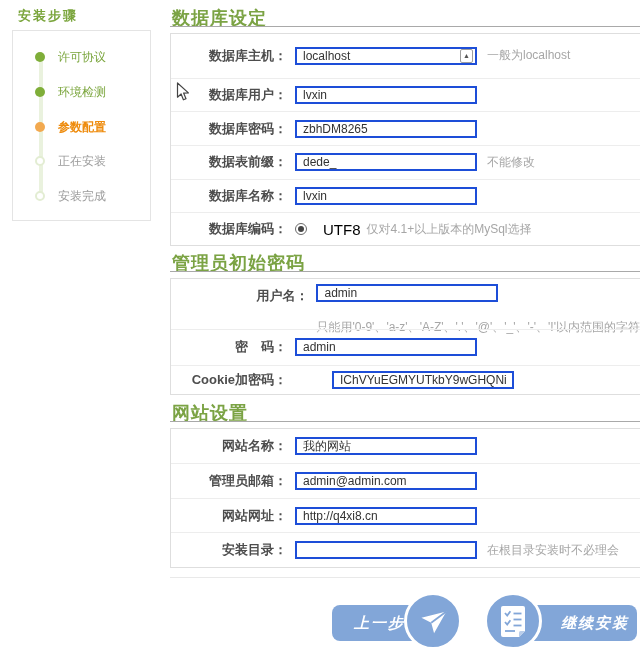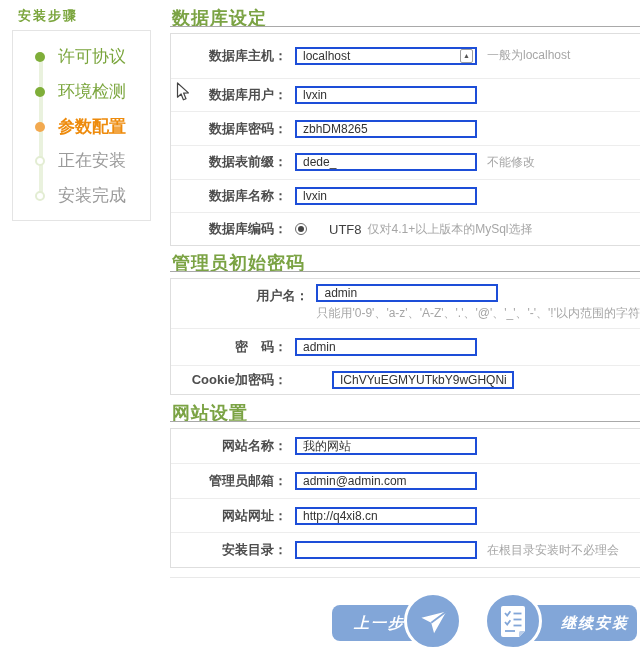--- a/index.html
+++ b/index.html
@@ -12,21 +12,21 @@
   .sb-title { position:absolute; left:18px; top:7px; font-size:13px; font-weight:bold;
               color:#7aa53c; letter-spacing:2px; }
   .sb-box { position:absolute; left:12px; top:30px; width:139px; height:191px;
             border:1px solid #e4e4e4; background:#fff; }
   .sb-line { position:absolute; left:38px; top:57px; width:4px; height:139px;
              background:#eaf2de; border-radius:2px; }
   .dot { position:absolute; left:35px; width:10px; height:10px; border-radius:50%; z-index:2; }
   .dot.done { background:#7fae39; }
   .dot.current { background:#f2a94f; }
   .dot.pending { background:#fff; border:2px solid #e3edd3; }
-  .step-label { position:absolute; left:58px; height:18px; line-height:18px; font-size:17px; }
+  .step-label { position:absolute; left:58px; height:18px; line-height:18px; font-size:12px; }
   .step-label.done { color:#7aa53c; }
   .step-label.current { color:#ee8b0c; font-weight:bold; }
   .step-label.pending { color:#9b9b9b; }
   
   .sec-title { position:absolute; left:172px; font-size:18px; font-weight:bold;
                color:#7ba344; letter-spacing:1px; }
   .sec-hr { position:absolute; left:170px; width:470px; border-top:1px solid #a9a9a9; }
   .bottom-hr { position:absolute; left:170px; top:577px; width:470px; border-top:1px solid #e9e9e9; }
   .box { position:absolute; left:170px; width:470px; background:#fff;
          border:1px solid #dedede; border-right:none; display:flex; flex-direction:column; }
@@ -39,26 +39,26 @@
   .ctl-stack { margin-left:8px; display:flex; flex-direction:column; align-items:flex-start; }
   input.txt { width:182px; height:18px; border:2px solid #1d4ed8; background:#fff;
               font-family:"Liberation Sans", sans-serif; font-size:12px; color:#333;
               padding:0 6px; outline:none; }
   .inwrap { position:relative; display:inline-block; }
   .autofill { position:absolute; right:4px; top:50%; transform:translateY(-50%);
               width:13px; height:14px; border:1px solid #9e9e9e; border-radius:2px;
               background:#fff; font-size:7px; color:#555; display:flex;
               align-items:center; justify-content:center; cursor:pointer; }
   .hint { font-size:12px; color:#a6a6a6; margin-left:10px; white-space:nowrap; }
-  .hint.below { margin-left:0; margin-top:3px; }
+  .hint.below { margin-left:0; margin-top:17px; }
   .radio { width:12px; height:12px; border:1px solid #6b6b6b; border-radius:50%;
            position:relative; display:inline-block; flex:none; background:#fff; }
   .radio::after { content:""; position:absolute; left:2px; top:2px; width:6px; height:6px;
                   border-radius:50%; background:#444; }
-  .radio-label { font-size:13px; color:#404040; margin-left:22px; }
+  .radio-label { font-size:15px; color:#000000; margin-left:16px; }
   
   .btn-rect { position:absolute; top:605px; height:36px; background:#82a6d8; border-radius:8px;
               display:flex; align-items:center; cursor:pointer; z-index:1; }
   .btn-prev { left:332px; width:112px; justify-content:flex-start; padding-left:22px; }
   .btn-next { left:513px; width:124px; justify-content:flex-start; padding-left:48px; }
   .btn-label { font-size:15px; font-weight:bold; font-style:italic; color:#fff; letter-spacing:2px; }
   .btn-circle { position:absolute; top:592px; width:58px; height:58px; border-radius:50%;
                 background:#82a6d8; border:3px solid #fff; z-index:2; display:flex;
                 align-items:center; justify-content:center; cursor:pointer; }
   

